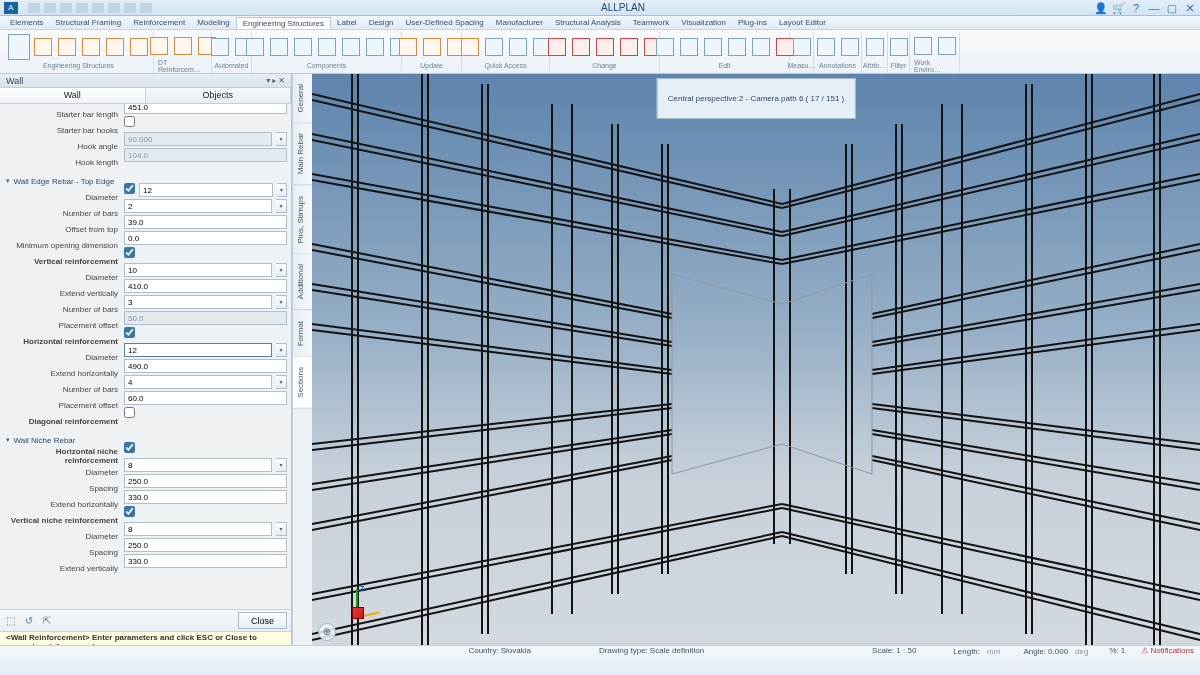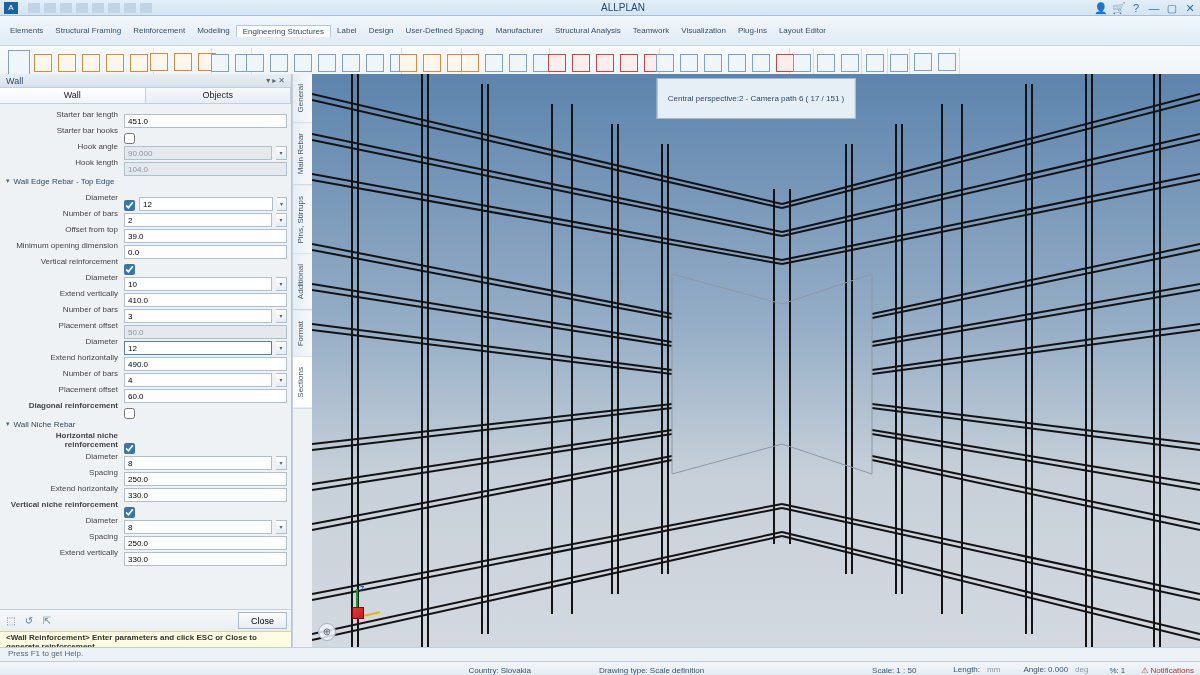--- a/index.html
+++ b/index.html
@@ -8,21 +8,21 @@
 
 .title-bar { height: 16px; background: linear-gradient(#e2eef8, #d3e4f3); display: flex; align-items: center; padding: 0 4px; border-bottom: 1px solid #a9bed0; }
 .title-bar .logo { width: 14px; height: 12px; background: #1b62a0; color: #fff; font-size: 8px; text-align: center; line-height: 12px; margin-right: 6px; }
 .title-bar .qat { display: flex; gap: 4px; margin-left: 4px; }
 .title-bar .qat span { width: 12px; height: 10px; background: #c0d4e6; }
 .title-bar .title-txt { flex: 1; text-align: center; font-size: 10px; color: #27496d; }
 .title-bar .right-icons { display: flex; gap: 6px; }
 .title-bar .right-icons span { width: 12px; height: 12px; color: #2f6fa6; font-size: 11px; text-align: center; }
 
 
-.ribbon-tabs { height: 30px; background: linear-gradient(#f1f6fb, #e1ebf4); display: flex; align-items: center; padding: 0 4px; border-bottom: 1px solid #c3d3e1; font-size: 8px; color: #35506a; gap: 0; }
+.ribbon-tabs { height: 14px; background: linear-gradient(#f1f6fb, #e1ebf4); display: flex; align-items: center; padding: 0 4px; border-bottom: 1px solid #c3d3e1; font-size: 8px; color: #35506a; gap: 0; }
 .ribbon-tabs span { padding: 1px 6px; cursor: pointer; white-space: nowrap; }
 .ribbon-tabs span.active { background: #fdfdfd; border: 1px solid #b7c9d9; border-bottom: none; }
 
 
 .ribbon { height: 44px; background: linear-gradient(#f8fafc, #ecf2f7); border-bottom: 1px solid #b9cbda; display: flex; padding: 2px 4px 0; }
 .ribbon-group { display: flex; flex-direction: column; align-items: center; border-right: 1px solid #d3deea; padding: 0 4px; }
 .ribbon-group .icons { display: flex; gap: 2px; height: 30px; align-items: center; }
 .ribbon-group .icons span { width: 22px; height: 26px; background: transparent; display: flex; align-items: center; justify-content: center; }
 .ribbon-group .label { font-size: 7px; color: #6b839a; }
 .rb-icon { width: 18px; height: 18px; border: 1px solid #7fa2c0; background: #eef5fb; }
@@ -36,21 +36,21 @@
 .palette { width: 292px; background: #eef2f5; border-right: 1px solid #b9c6d2; display: flex; flex-direction: column; position: relative; }
 .palette-title { height: 14px; background: linear-gradient(#e8eef4,#d8e2eb); padding: 1px 6px; font-size: 9px; color: #2b4a67; border-bottom: 1px solid #c3d0dc; display: flex; justify-content: space-between; align-items: center; }
 .palette-title .ctl { display: flex; gap: 2px; font-size: 8px; color: #567; }
 .palette-tabs { height: 16px; display: flex; border-bottom: 1px solid #c3d0dc; }
 .palette-tabs span { flex: 1; text-align: center; font-size: 9px; line-height: 15px; background: linear-gradient(#f6f9fb,#e6edf3); border-right: 1px solid #c3d0dc; cursor: pointer; }
 .palette-tabs span.active { background: linear-gradient(#ffffff,#f0f4f8); font-weight: 500; }
 .palette-body { flex: 1; overflow: hidden; padding: 2px 4px 2px 2px; font-size: 9px; }
 
 .prop-row { display: flex; align-items: center; height: 16px; margin-bottom: 0; }
 .prop-row label { flex: 0 0 122px; text-align: right; padding-right: 6px; color: #444; font-size: 8px; }
-.prop-row .field { flex: 1; height: 28px; display: flex; align-items: flex-end; gap: 4px; }
+.prop-row .field { flex: 1; height: 28px; display: flex; align-items: flex-start; gap: 4px; }
 .prop-row input[type=text] { width: 100%; height: 14px; border: 1px solid #b0bfcc; background: #fff; font-size: 8px; padding: 0 3px; }
 .prop-row input[disabled] { background: #e4e9ee; color: #8a97a3; }
 .prop-row input[type=checkbox] { width: 11px; height: 11px; accent-color: #3b76a9; }
 .prop-row .dd { width: 12px; height: 14px; border: 1px solid #b0bfcc; border-left: none; background: linear-gradient(#fff,#e4ecf2); text-align: center; line-height: 12px; font-size: 6px; color: #567; }
 
 .section-hd { display: flex; align-items: center; height: 16px; font-size: 8px; color: #2b4a67; margin-top: 3px; }
 .section-hd::before { content: "▾"; font-size: 7px; margin-right: 4px; margin-left: 4px; color: #567; }
 
 .palette-footer { height: 22px; border-top: 1px solid #c3d0dc; display: flex; align-items: center; justify-content: space-between; padding: 0 4px; background: linear-gradient(#f6f9fb,#e8eef3); }
 .palette-footer .left-ic { display: flex; gap: 4px; }
@@ -73,21 +73,21 @@
 .axis .zl { position: absolute; left: 18px; bottom: 26px; font-size: 9px; color: #04a; }
 .axis .cube { position: absolute; left: 10px; bottom: 0; width: 12px; height: 12px; background: linear-gradient(135deg,#e33,#b22); border: 1px solid #800; }
 .axis .y { position: absolute; left: 22px; bottom: 4px; width: 16px; height: 2px; background: #e2b400; transform: rotate(-12deg); }
 .view-btn { position: absolute; left: 6px; bottom: 6px; width: 18px; height: 18px; border: 1px solid #9fb2c3; border-radius: 9px; background: rgba(240,246,251,.85); font-size: 10px; text-align: center; line-height: 16px; color: #567; }
 
 
 .rebar-layer { position: absolute; inset: 0; }
 .rebar-layer line { stroke: #131313; }
 
 
-.status { position: absolute; left: 0; right: 0; bottom: 0; height: 14px; background: linear-gradient(#f3f7fa,#e3ebf2); border-top: 1px solid #c3d0dc; display: flex; align-items: flex-end; font-size: 8px; color: #3a556e; padding: 0 6px; gap: 8px; }
+.status { position: absolute; left: 0; right: 0; bottom: 0; height: 30px; background: linear-gradient(#f3f7fa,#e3ebf2); border-top: 1px solid #c3d0dc; display: flex; align-items: flex-start; font-size: 8px; color: #3a556e; padding: 0 6px; gap: 8px; }
 .status .cell { display: flex; gap: 2px; align-items: center; }
 .status .sep { flex: 1; }
 .status .box { padding: 0 4px; border: 1px solid transparent; color: #8898a7; }
 .status .notif { color: #b33; }
 .status-help { position: absolute; left: 0; right: 0; bottom: 14px; height: 14px; background: #edf2f6; border-top: 1px solid #c3d0dc; font-size: 8px; color: #567; padding: 1px 8px; }
 </style>
 </head>
 <body>
 
 <div class="title-bar">
@@ -393,21 +393,21 @@
           </div>
         </div>
 
       <div class="prop-row">
           <label>Minimum opening dimension</label>
           <div class="field">
             <input type="text" value="0.0" style="">
           </div>
         </div>
       <div class="prop-row">
-          <label style="font-weight:normal">Vertical reinforcement</label>
+          <label style="font-weight:bold">Vertical reinforcement</label>
           <div class="field">
             <input type="checkbox" checked="" style="">
           </div>
         </div>
       <div class="prop-row">
           <label>Diameter</label>
           <div class="field">
             <input type="text" value="10" style="">
             <div class="dd">▾</div>
           </div>
@@ -422,20 +422,26 @@
           <label>Number of bars</label>
           <div class="field">
             <input type="text" value="3" style="">
             <div class="dd">▾</div>
           </div>
         </div>
       <div class="prop-row">
           <label>Placement offset</label>
           <div class="field">
             <input type="text" disabled="" value="50.0" style="">
+          </div>
+        </div>
+      <div class="prop-row">
+          <label style="font-weight:bold">Horizontal reinforcement</label>
+          <div class="field">
+            <input type="checkbox" checked="" style="">
           </div>
         </div>
       <div class="prop-row">
           <label>Diameter</label>
           <div class="field">
             <input type="text" style="border-color: rgb(91, 127, 160);" value="12">
             <div class="dd">▾</div>
           </div>
         </div>
       <div class="prop-row">

